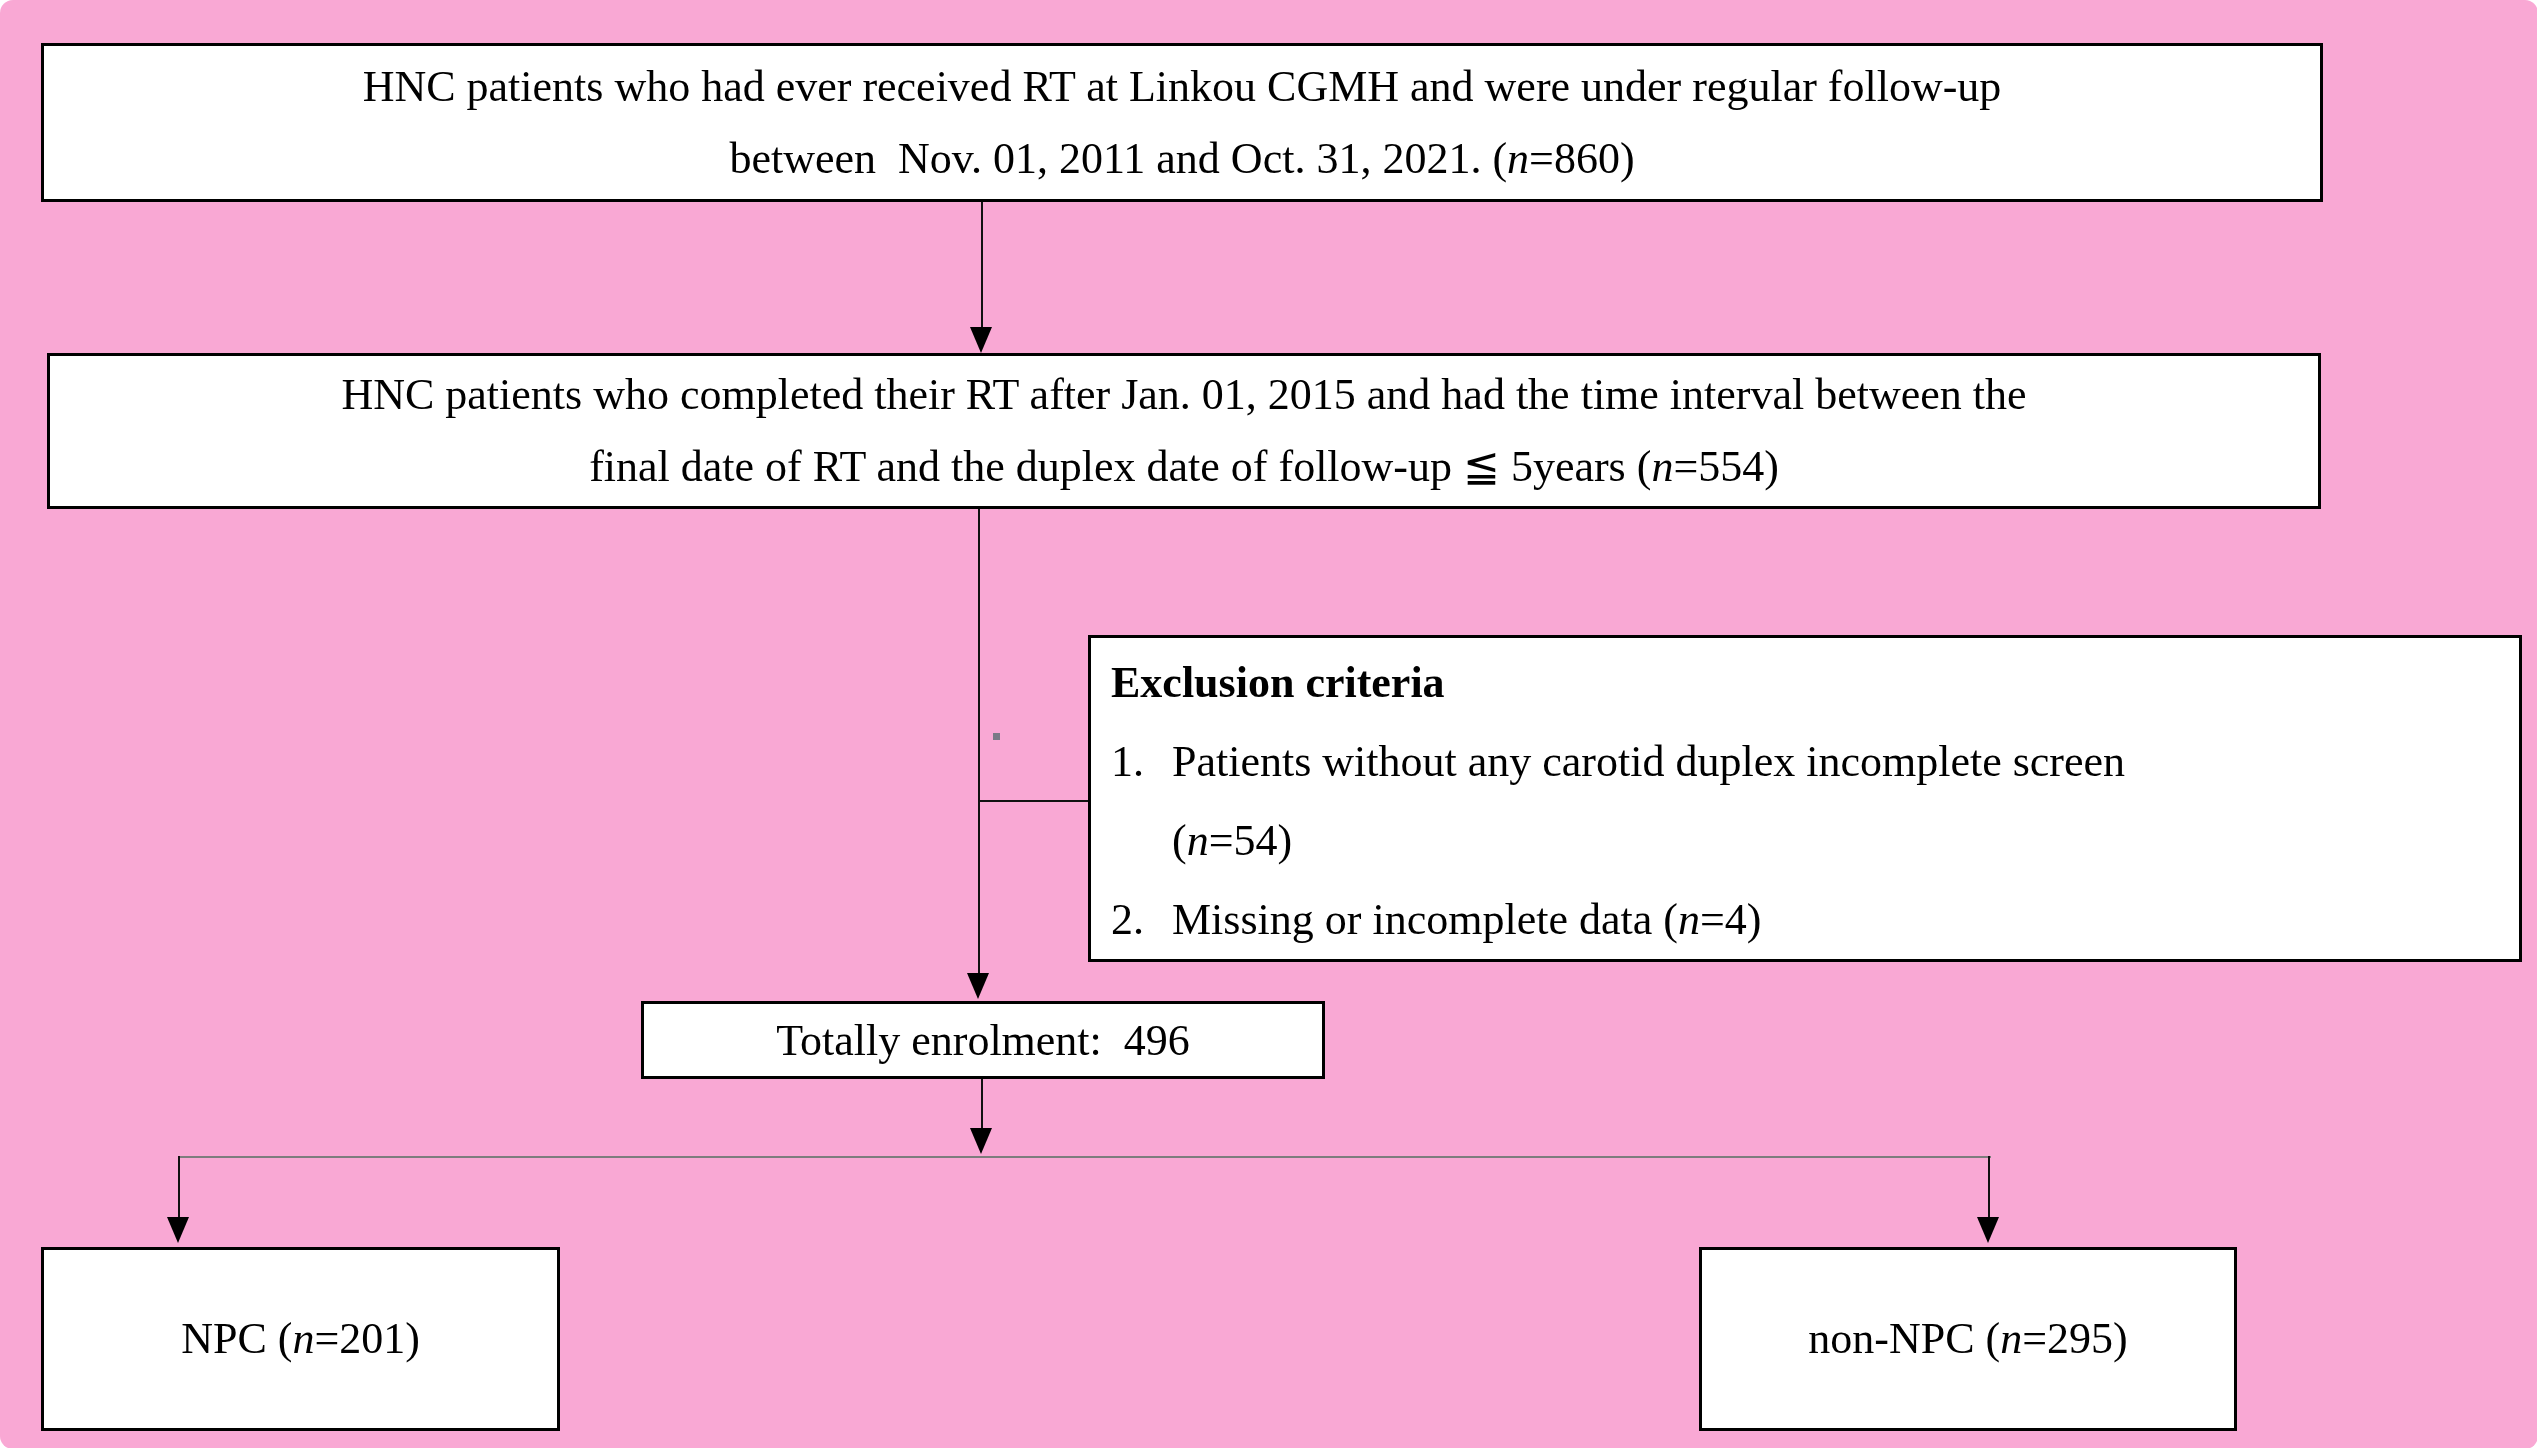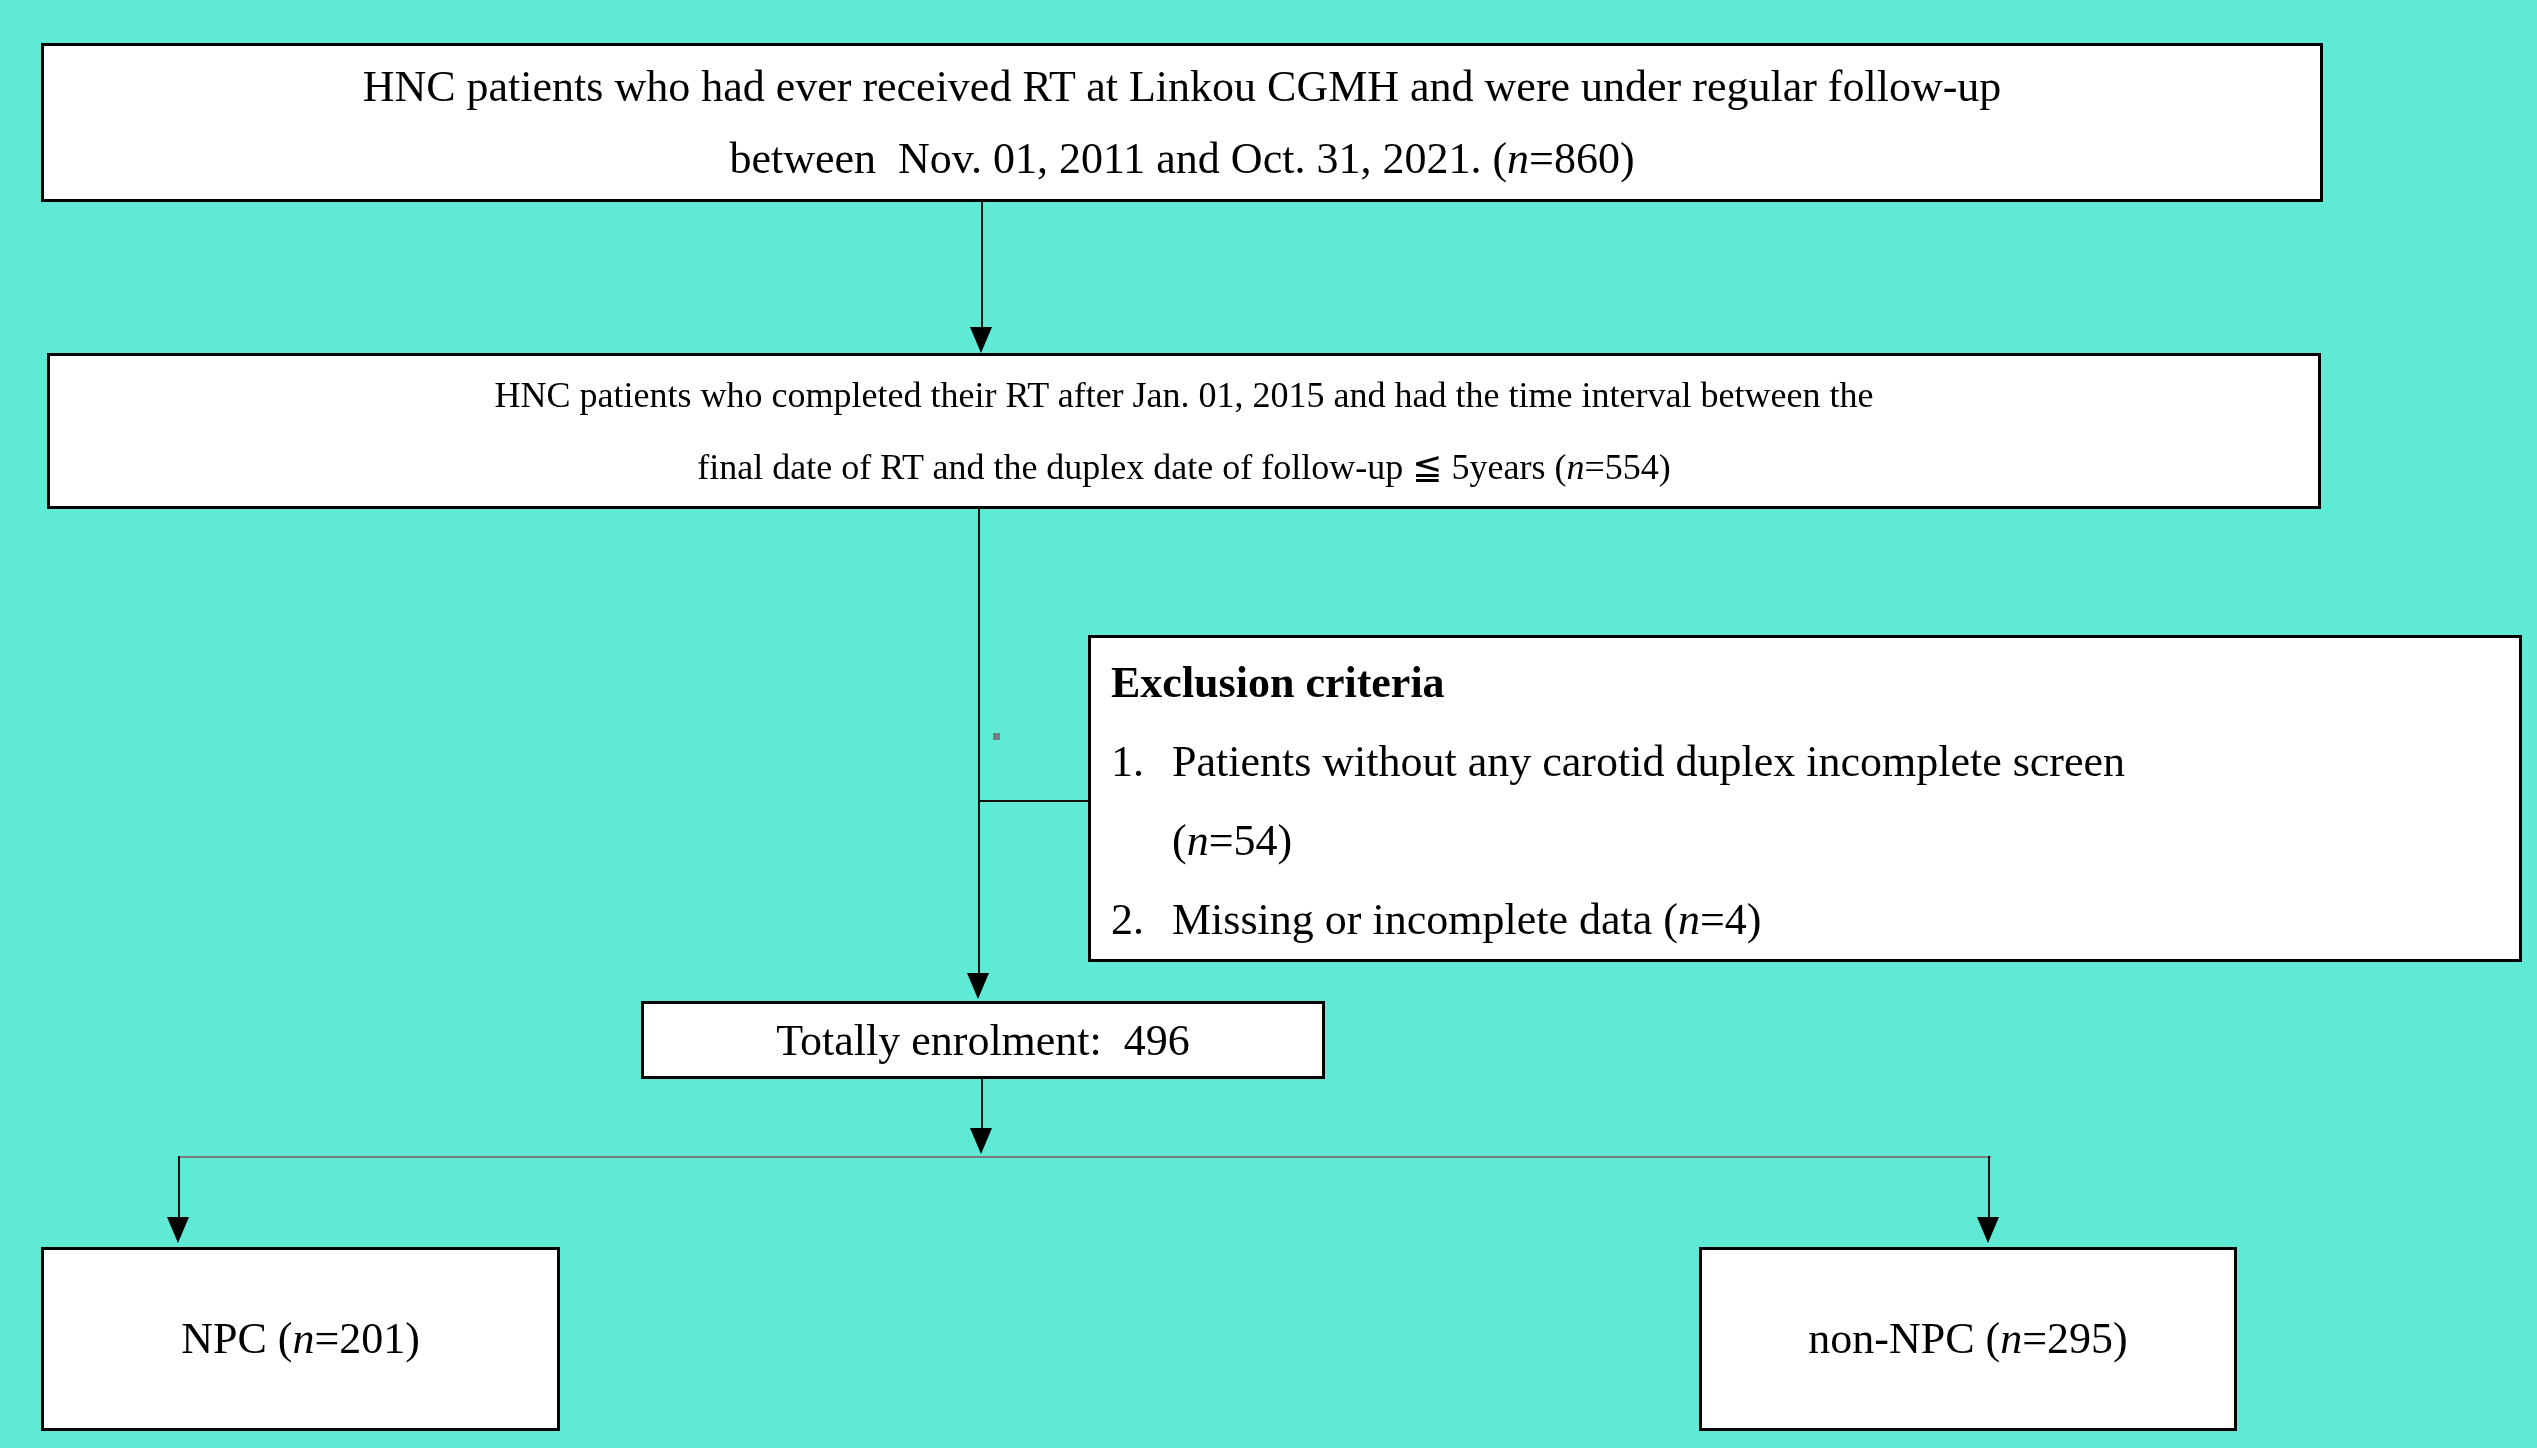--- a/index.html
+++ b/index.html
@@ -1,43 +1,44 @@
 <!DOCTYPE html>
 <html style="font-size:12.5px"><head>
 <meta charset="utf-8">
 <style>
   html,body{margin:0;padding:0;background:#ffffff;}
   .canvas{
     position:relative;
     width:2538px;height:1449px;
-    background:#5eead4;
+    background:#f9a8d4;
     font-family:"Liberation Serif","DejaVu Serif",serif;
     color:#000000;
     overflow:hidden;
+    border-radius:13px;
   }
   .fbox{
     position:absolute;
     box-sizing:border-box;
     border:3.1px solid #000000;
     background:#ffffff;
   }
   .centered{
     display:flex;flex-direction:column;justify-content:center;
     text-align:center;
   }
   .tline{white-space:pre-wrap;}
   .seg{white-space:pre-wrap;}
   .i{font-style:italic;}
   .b{font-weight:bold;}
   .m{display:inline-block;width:61px;}
   .continuation{padding-left:61px;}
 
   
   #box-cohort-all{left:41px;top:43px;width:2282px;height:159px;font-size:44px;line-height:72px;}
-  #box-cohort-window{left:47px;top:353px;width:2274px;height:156px;font-size:36px;line-height:72px;justify-content:center;}
+  #box-cohort-window{left:47px;top:353px;width:2274px;height:156px;font-size:44px;line-height:72px;justify-content:center;}
   #box-exclusion{left:1088px;top:613px;width:1434px;height:327px;font-size:44px;line-height:79px;padding:4.7px 20px;text-align:left;margin-top:22px;}
   #box-total{left:641px;top:1001px;width:684px;height:78px;font-size:44px;line-height:69px;}
   #box-npc{left:41px;top:1247px;width:519px;height:184px;border-width:3.9px;font-size:44px;line-height:62px;}
   #box-non-npc{left:1699px;top:1247px;width:538px;height:184px;border-width:3.9px;font-size:44px;line-height:62px;}
 
   
   .vline{position:absolute;width:2.3px;background:#111111;}
   .hline{position:absolute;height:2.3px;background:#111111;}
   .arrow-down{
     position:absolute;width:0;height:0;

